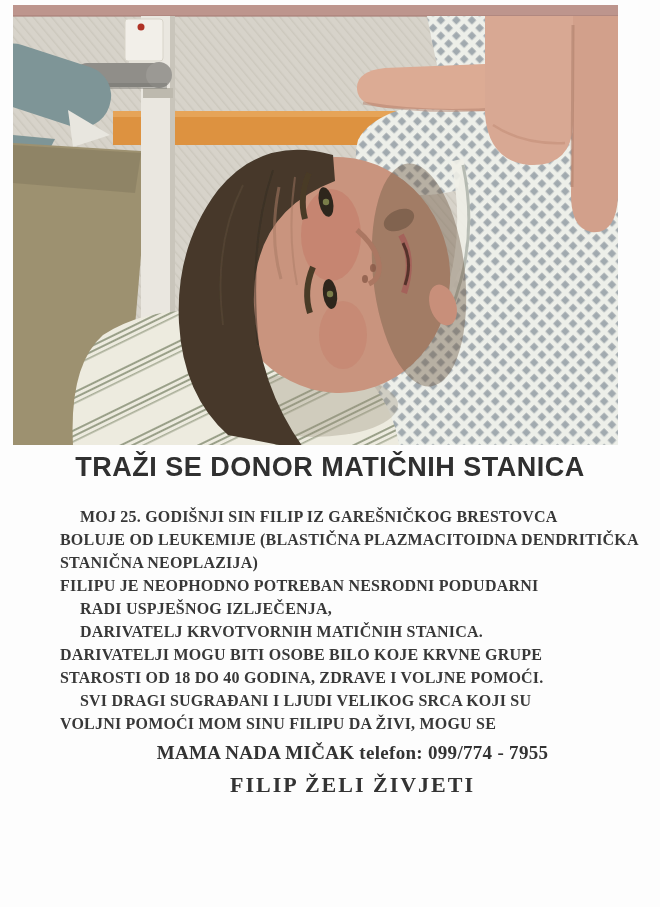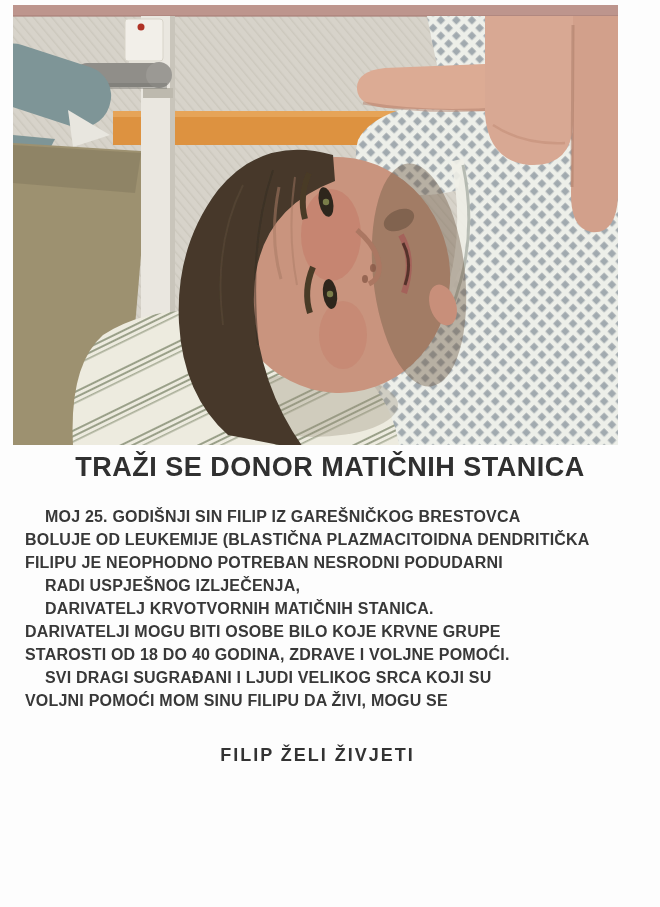--- a/index.html
+++ b/index.html
@@ -7,26 +7,26 @@
     position:relative;width:660px;height:907px;background:#fdfdfd;
     font-family:"Liberation Sans","DejaVu Sans",sans-serif;
     font-weight:bold;color:#383838;overflow:hidden;
   }
   .photo{position:absolute;left:13px;top:5px;width:605px;height:440px;}
   .photo svg{display:block;width:100%;height:100%;}
   .title{
     position:absolute;top:452px;left:0;width:660px;text-align:center;
     font-size:27px;letter-spacing:0.5px;color:#303030;
   }
-  .bodytext{position:absolute;top:505px;left:25px;width:585px;font-size:16px;line-height:23px;letter-spacing:0.2px;}
+  .bodytext{position:absolute;top:505px;left:60px;width:585px;font-size:16px;line-height:23px;letter-spacing:0.2px;font-family:Liberation Serif, serif;}
   .line{white-space:nowrap;}
   .indent{padding-left:20px;}
   .para2{}
   .contact{margin-top:5px;text-align:center;font-size:19px;letter-spacing:0.3px;line-height:26px;color:#333333;}
-  .closing{margin-top:32px;text-align:center;font-size:18px;letter-spacing:2px;color:#333333;}
+  .closing{margin-top:7px;text-align:center;font-size:22px;letter-spacing:2px;color:#333333;}
 </style>
 </head>
 <body>
 
 <div class="poster">
 
   <div class="photo">
     <svg viewBox="0 0 605 440" preserveAspectRatio="none">
       <defs>
         <pattern id="wallPat" width="7" height="7" patternUnits="userSpaceOnUse" patternTransform="rotate(-40)">
@@ -129,27 +129,29 @@
         </g>
       </g>
     </svg>
   </div>
 
   <div class="title">TRAŽI SE DONOR MATIČNIH STANICA</div>
 
   <div class="bodytext">
     <div class="line indent">MOJ 25. GODIŠNJI SIN FILIP IZ GAREŠNIČKOG BRESTOVCA</div>
     <div class="line">BOLUJE OD LEUKEMIJE (BLASTIČNA PLAZMACITOIDNA DENDRITIČKA</div>
+    <div class="line">STANIČNA NEOPLAZIJA)</div>
     <div class="line">FILIPU JE NEOPHODNO POTREBAN NESRODNI PODUDARNI</div>
     <div class="line indent">RADI USPJEŠNOG IZLJEČENJA,</div>
     <div class="line indent">DARIVATELJ KRVOTVORNIH MATIČNIH STANICA.</div>
     <div class="line">DARIVATELJI MOGU BITI OSOBE BILO KOJE KRVNE GRUPE</div>
     <div class="line">STAROSTI OD 18 DO 40 GODINA, ZDRAVE I VOLJNE POMOĆI.</div>
 
     <div class="para2">
       <div class="line indent">SVI DRAGI SUGRAĐANI I LJUDI VELIKOG SRCA KOJI SU</div>
       <div class="line">VOLJNI POMOĆI MOM SINU FILIPU DA ŽIVI, MOGU SE</div>
     </div>
 
+    <div class="contact">MAMA NADA MIČAK telefon: 099/774 - 7955</div>
     <div class="closing">FILIP ŽELI ŽIVJETI</div>
   </div>
 
 </div>
 
 </body></html>

